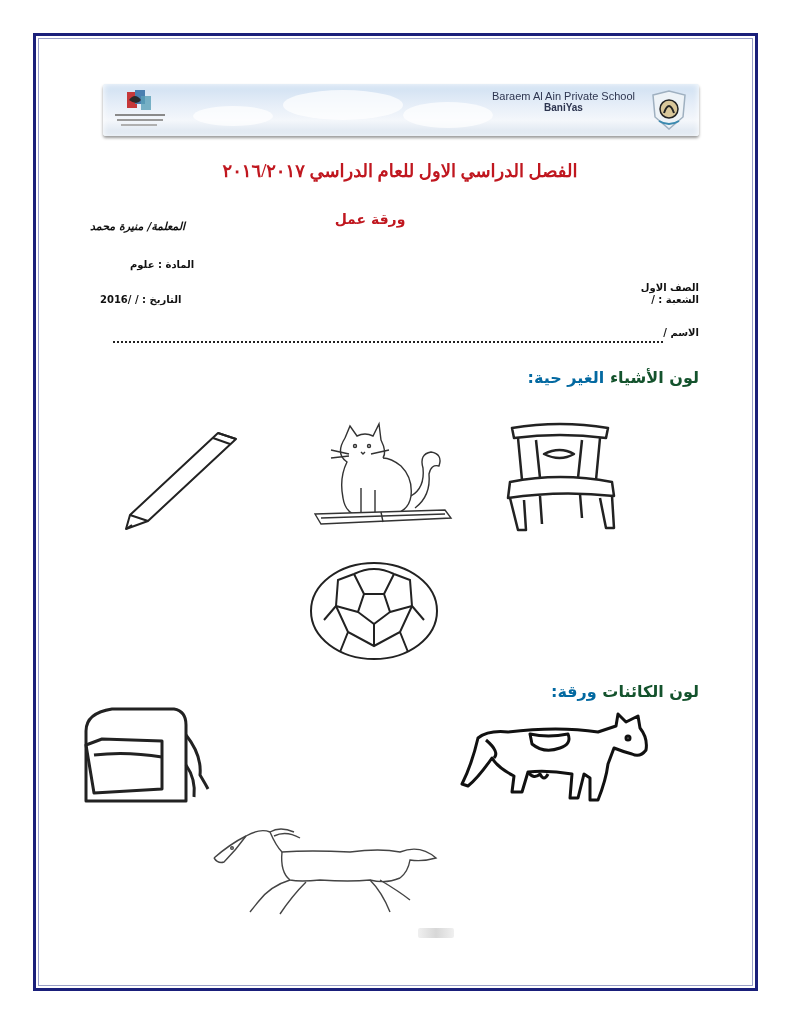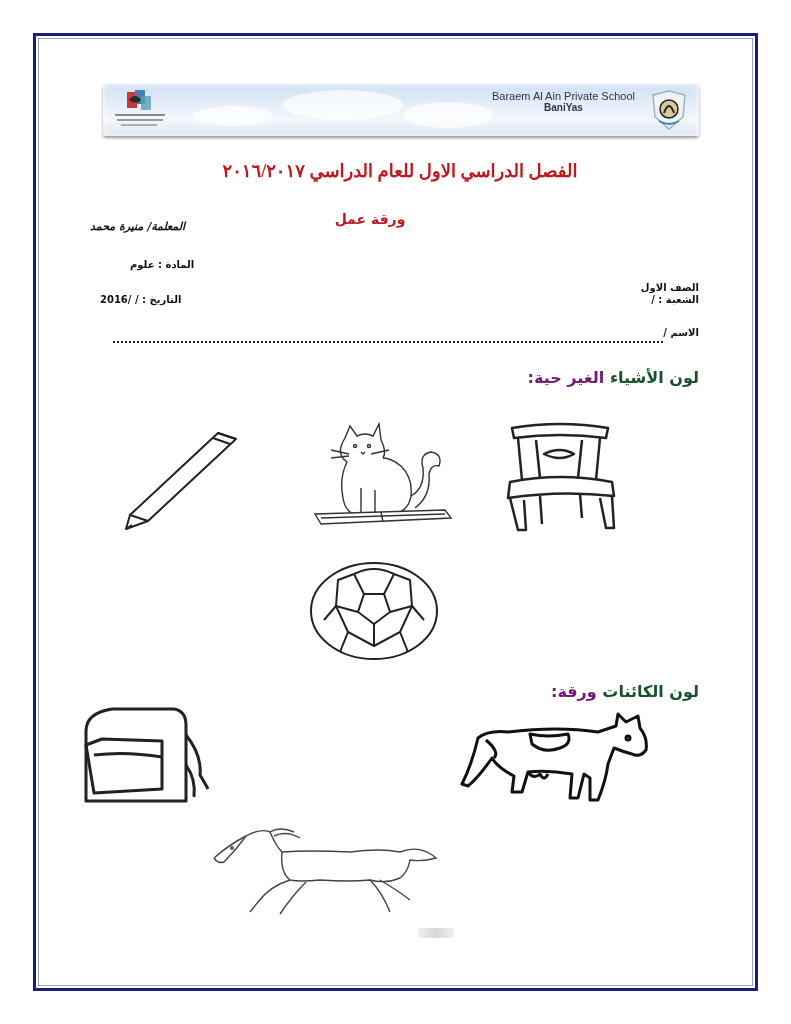--- a/index.html
+++ b/index.html
@@ -17,21 +17,21 @@
   .school-ar small { font-size:9px; font-weight:normal; margin-right:4px; }
   .school-en { direction:ltr; font-family:"Liberation Sans", sans-serif; font-size:11px; color:#2d3550; line-height:12px; }
   .school-city { direction:ltr; font-family:"Liberation Sans", sans-serif; font-size:10px; font-weight:bold; color:#2d3550; text-align:center; line-height:11px; }
   .title { position:absolute; left:150px; width:500px; top:160px; text-align:center; direction:rtl; color:#c0171f; font-weight:bold; font-size:18px; font-family:Liberation Serif, serif; }
   .subtitle { position:absolute; left:300px; width:140px; top:211px; text-align:center; direction:rtl; color:#c0171f; font-weight:bold; font-size:14px; }
   .info { position:absolute; direction:rtl; font-size:10px; font-weight:bold; color:#111; white-space:nowrap; }
   .teacher { font-style:italic; font-weight:bold; font-family:"DejaVu Serif", serif; font-size:11px; }
   .name-line { position:absolute; left:113px; top:331px; width:550px; height:10px; border-bottom:2px dotted #222; }
   .section-head { position:absolute; right:92px; direction:rtl; font-weight:bold; font-size:16px; white-space:nowrap; }
   .c-blue { color:#14532d; }
-  .c-red { color:#701a75; }
+  .c-red { color:#0369a1; }
   .pic { position:absolute; }
   .pic svg { width:100%; height:100%; }
   .stamp { position:absolute; left:418px; top:928px; width:36px; height:10px; background:linear-gradient(90deg,#e6e6e6,#bdbdbd,#e6e6e6); border-radius:2px; opacity:0.6; }
 </style>
 </head>
 <body>
 
 <div class="frame-outer"></div>
 <div class="frame-inner"></div>
 

